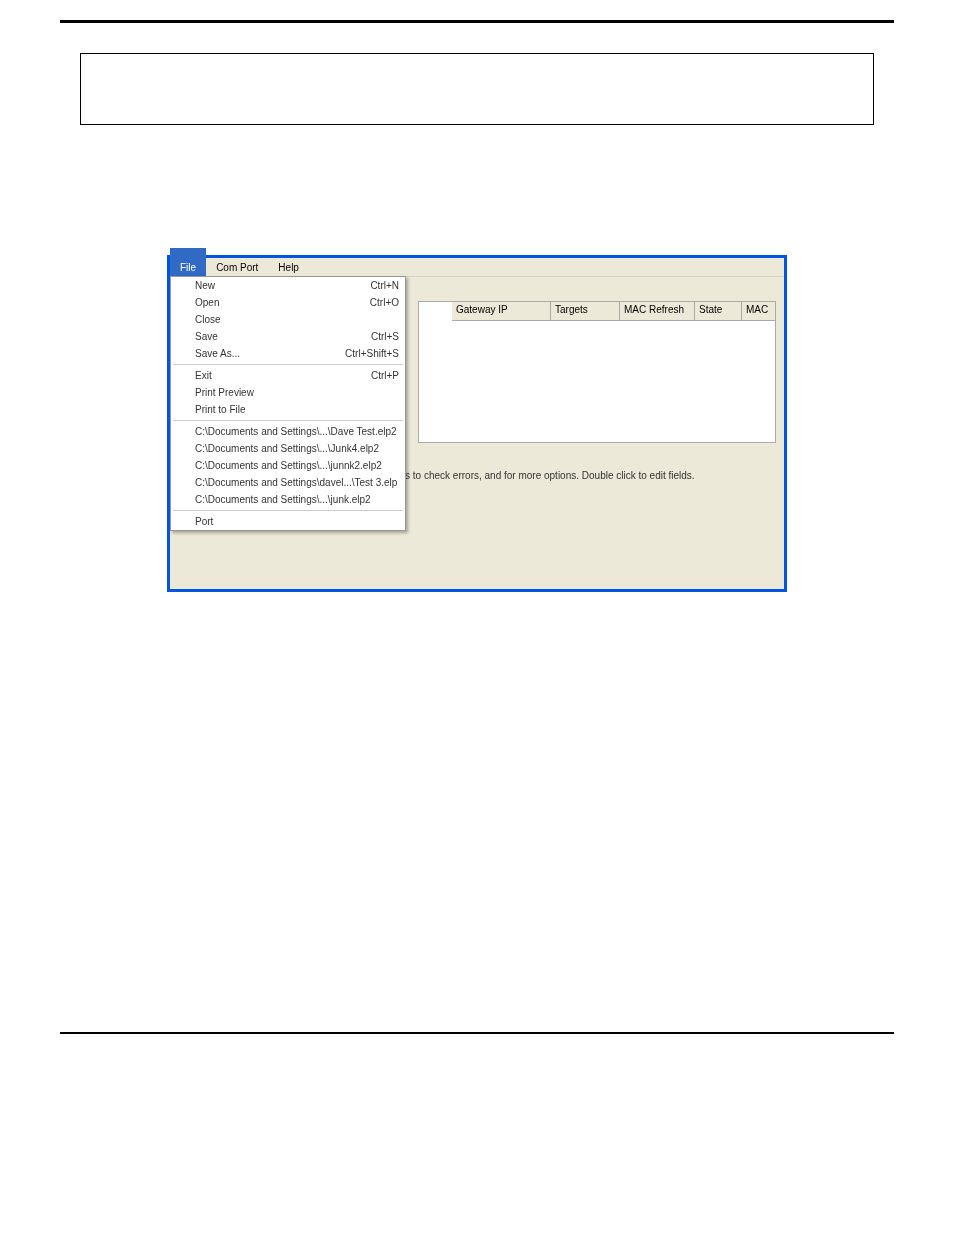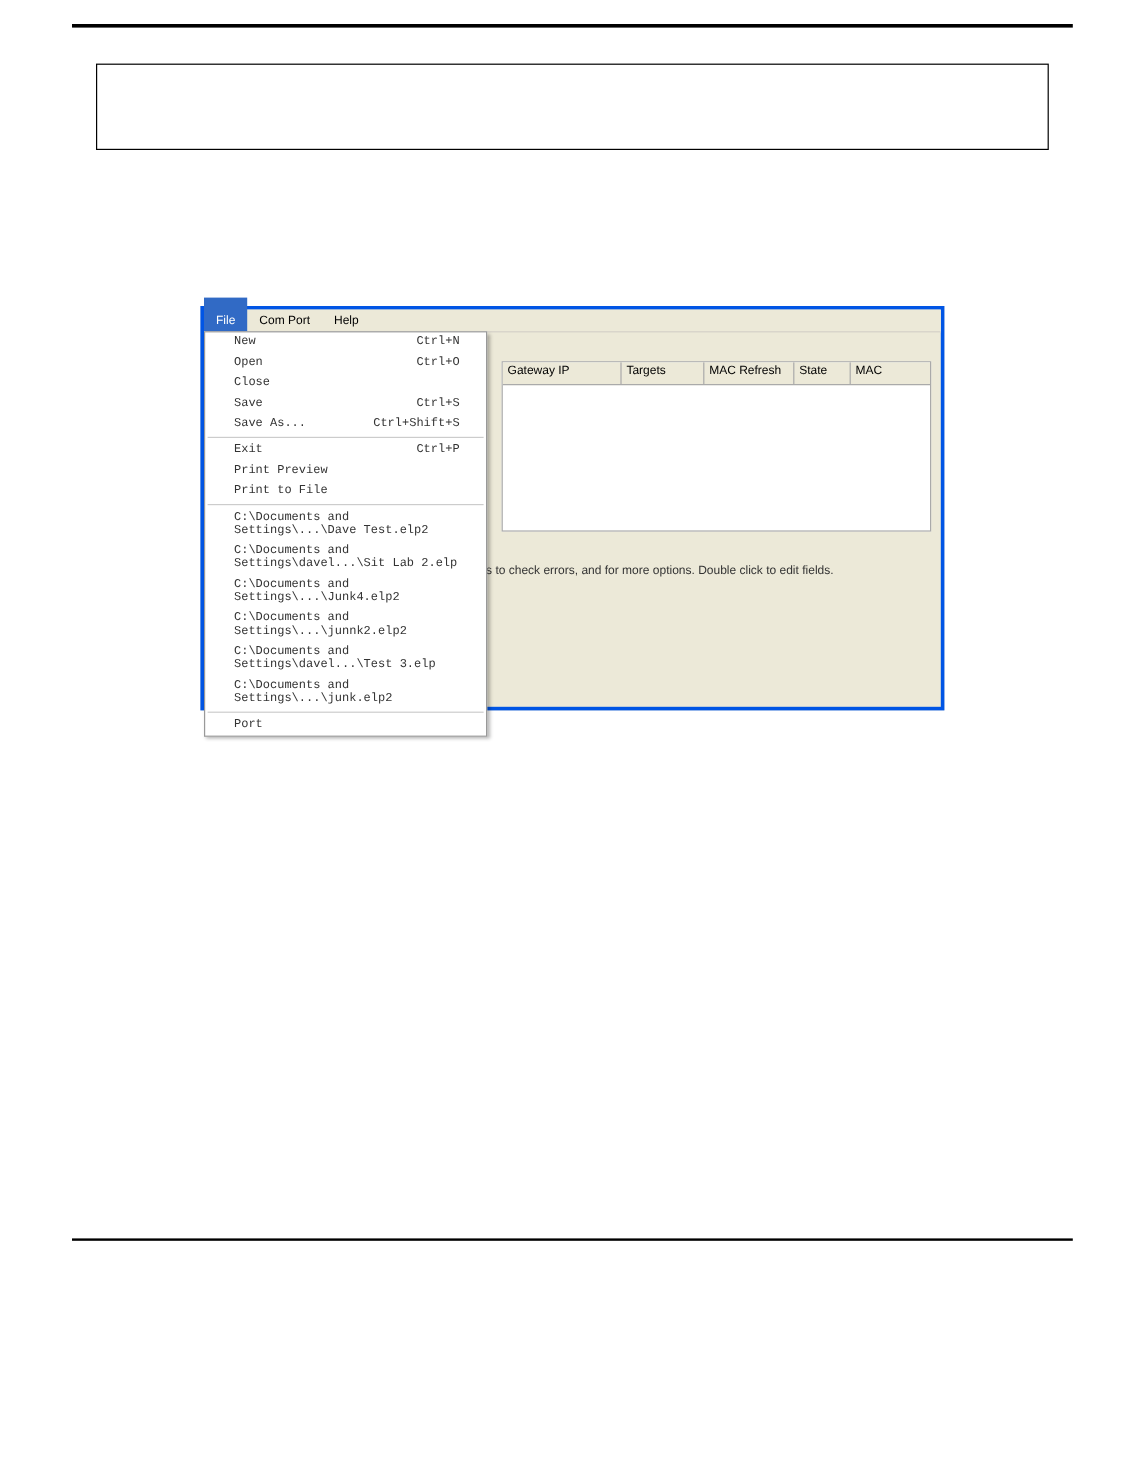--- a/index.html
+++ b/index.html
@@ -88,24 +88,23 @@
     position: absolute;
     background: #fff;
     border: 1px solid #999;
     box-shadow: 2px 2px 3px rgba(0,0,0,0.3);
     width: 234px;
     font-size: 10px;
     z-index: 100;
   }
   .dropdown .item {
     display: flex;
-    padding: 3px 22px 3px 24px;
+    padding: 3px 6px 3px 24px;
     justify-content: space-between;
     color: #333;
-    font-family: Liberation Mono, monospace;
   }
   .dropdown .sep {
     border-top: 1px solid #ccc;
     margin: 2px 2px;
   }
   .content-area {
     position: relative;
     padding: 6px 8px;
     min-height: 300px;
   }
@@ -181,20 +180,21 @@
   .k-green{background:#4caf50;}
   .k-red{background:#e53935;}
   .k-blue{background:#1e88e5;}
   .table-area {
     margin-top: 18px;
     margin-left: 240px;
     border: 1px solid #aaa;
     height: 140px;
     background:#fff;
     position:relative;
+    padding-left:33px;
   }
   .table-header {
     display: flex;
     background: #ece9d8;
     border-bottom: 1px solid #aaa;
     font-size: 10px;
   }
   .th {
     border-right: 1px solid #aaa;
     padding: 2px 4px;
@@ -276,23 +276,20 @@
             <span>Print Preview</span>
             <span></span>
           </div>
         <div class="item">
             <span>Print to File</span>
             <span></span>
           </div>
         <div class="sep"></div>
         <div class="item">
             <span>C:\Documents and Settings\...\Dave Test.elp2</span>
-          </div>
-        <div class="item">
-            <span>C:\Documents and Settings\davel...\Sit Lab 2.elp</span>
           </div>
         <div class="item">
             <span>C:\Documents and Settings\...\Junk4.elp2</span>
           </div>
         <div class="item">
             <span>C:\Documents and Settings\...\junnk2.elp2</span>
           </div>
         <div class="item">
             <span>C:\Documents and Settings\davel...\Test 3.elp</span>
           </div>

